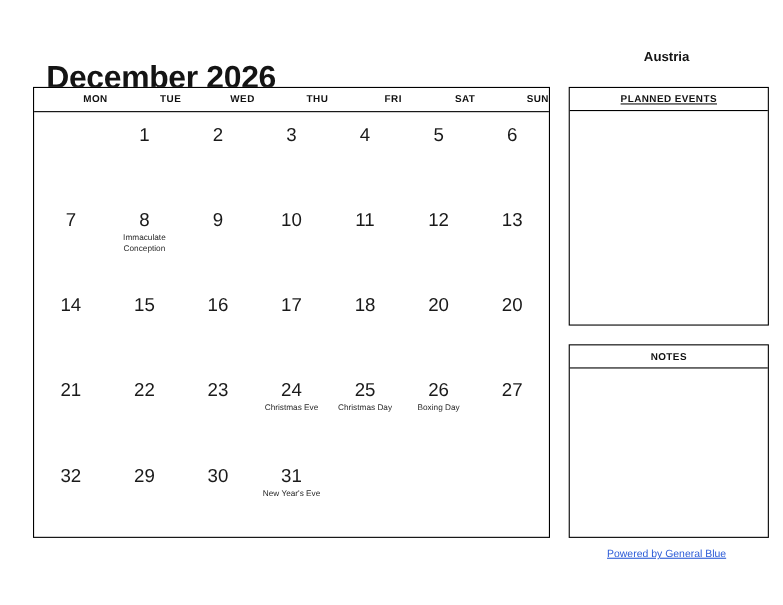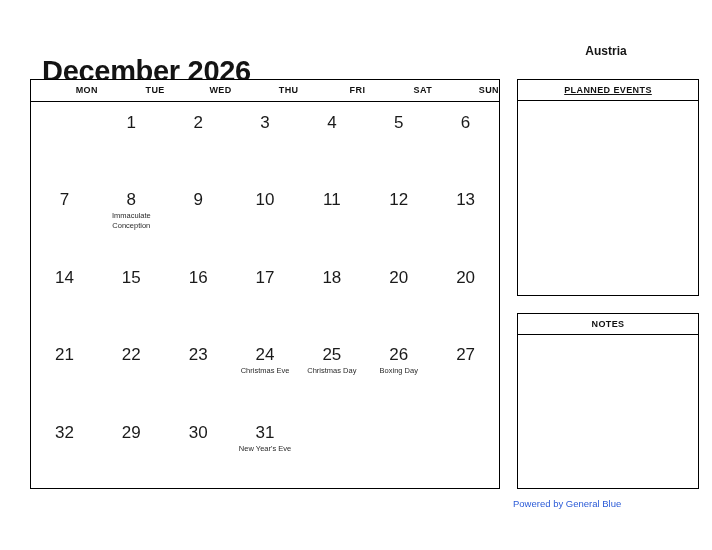--- a/index.html
+++ b/index.html
@@ -134,23 +134,24 @@
     height: calc(100% - 21px);
     box-sizing: border-box;
   }
 
   
   #footer-link {
     position: absolute;
     left: 513px;
     top: 498px;
     width: 186px;
-    text-align: left;
+    text-align: center;
     font-size: 9.5px;
     color: #2b5bd7;
+    text-decoration: underline;
     white-space: nowrap;
     cursor: pointer;
   }
 </style>
 </head>
 <body>
 
 <div id="header">
   <div id="page-title">December 2026</div>
   <div id="country-label">Austria</div>

